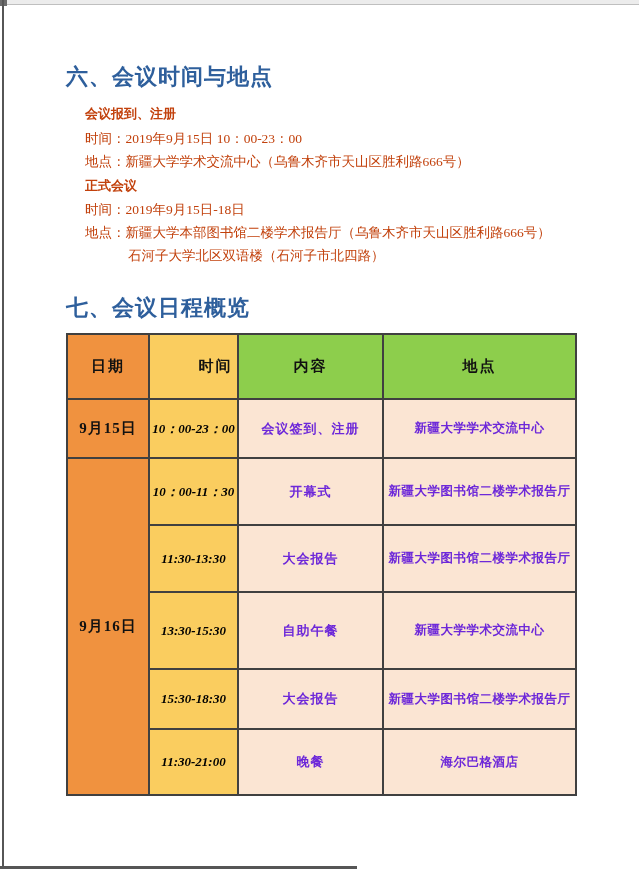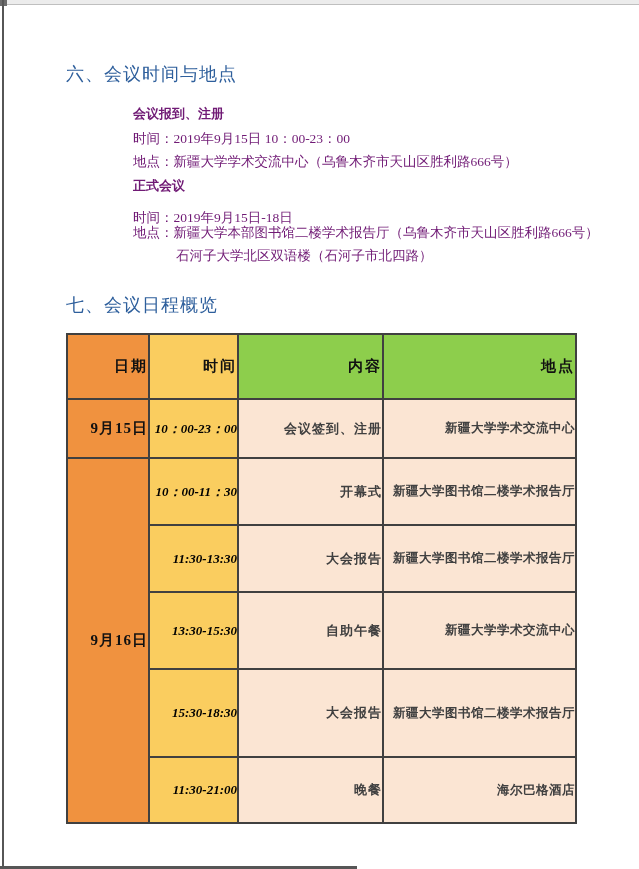--- a/index.html
+++ b/index.html
@@ -32,58 +32,58 @@
   .left-line{
     position:absolute;left:2px;top:0;width:2px;height:869px;background:var(--edge-gray);
   }
   .bottom-line{
     position:absolute;left:0;top:866px;width:357px;height:3px;background:var(--edge-gray);
   }
   
   .heading{
     position:absolute;left:66px;
     font-family:"Liberation Sans","DejaVu Sans",sans-serif;
-    font-size:18px;font-weight:normal;color:var(--heading-blue);
+    font-size:22px;font-weight:bold;color:var(--heading-blue);
     letter-spacing:1px;white-space:nowrap;
   }
   .h-venue{top:62px;}
   .h-schedule{top:293px;}
   
   .line{
     position:absolute;left:85px;
-    font-size:13.5px;line-height:17px;white-space:nowrap;color:#701a75;margin-left:48px;
+    font-size:13.5px;line-height:17px;white-space:nowrap;color:#c2410c;
   }
   .line.bold{font-weight:bold;font-family:"Liberation Sans","DejaVu Sans",sans-serif;font-size:13px;}
   .l-reg-head{top:105px;}
   .l-reg-time{top:130px;}
   .l-reg-place{top:153px;}
   .l-formal-head{top:177px;}
-  .l-formal-time{top:209px;}
+  .l-formal-time{top:201px;}
   .l-formal-place{top:224px;}
   .l-formal-place2{top:247px;left:128px;}
   
   table.schedule{
     position:absolute;left:66px;top:333px;
     border-collapse:collapse;table-layout:fixed;width:509px;
   }
   table.schedule col.c-date{width:82px;}
   table.schedule col.c-time{width:89px;}
   table.schedule col.c-content{width:145px;}
   table.schedule col.c-place{width:193px;}
   table.schedule th,table.schedule td{
     border:2px solid var(--table-border);
-    text-align:right;vertical-align:middle;
+    text-align:center;vertical-align:middle;
     overflow:hidden;white-space:nowrap;
   }
   tr.r-head{height:65px;}
   tr.r-0{height:59px;}
   tr.r-1{height:67px;}
   tr.r-2{height:67px;padding-left:20px;}
   tr.r-3{height:77px;}
-  tr.r-4{height:88px;}
+  tr.r-4{height:60px;}
   tr.r-5{height:66px;}
   th{
     font-family:"Liberation Sans","DejaVu Sans",sans-serif;
     font-size:15px;font-weight:bold;color:#111;letter-spacing:2px;
   }
   .bg-orange{background:var(--table-orange);}
   .bg-yellow{background:var(--table-yellow);padding-left:44px;}
   .bg-green{background:var(--table-green);}
   td.date-cell{
     background:var(--table-orange);
@@ -91,21 +91,21 @@
     font-weight:bold;font-size:15px;letter-spacing:1px;color:#111;
   }
   td.time-cell{
     background:var(--table-yellow);
     font-family:"Liberation Serif","DejaVu Serif",serif;
     font-style:italic;font-weight:bold;font-size:13px;color:#000000;
   }
   td.content-cell,td.place-cell{
     background:var(--table-peach);
     font-family:"Liberation Sans","DejaVu Sans",sans-serif;
-    font-weight:bold;color:#404040;
+    font-weight:bold;color:#6d28d9;
   }
   td.content-cell{font-size:13px;letter-spacing:1px;}
   td.place-cell{font-size:12.5px;letter-spacing:0.5px;}
 </style>
 </head>
 <body>
 
 <div class="top-strip"></div>
 <div class="top-corner"></div>
 <div class="left-line"></div>

